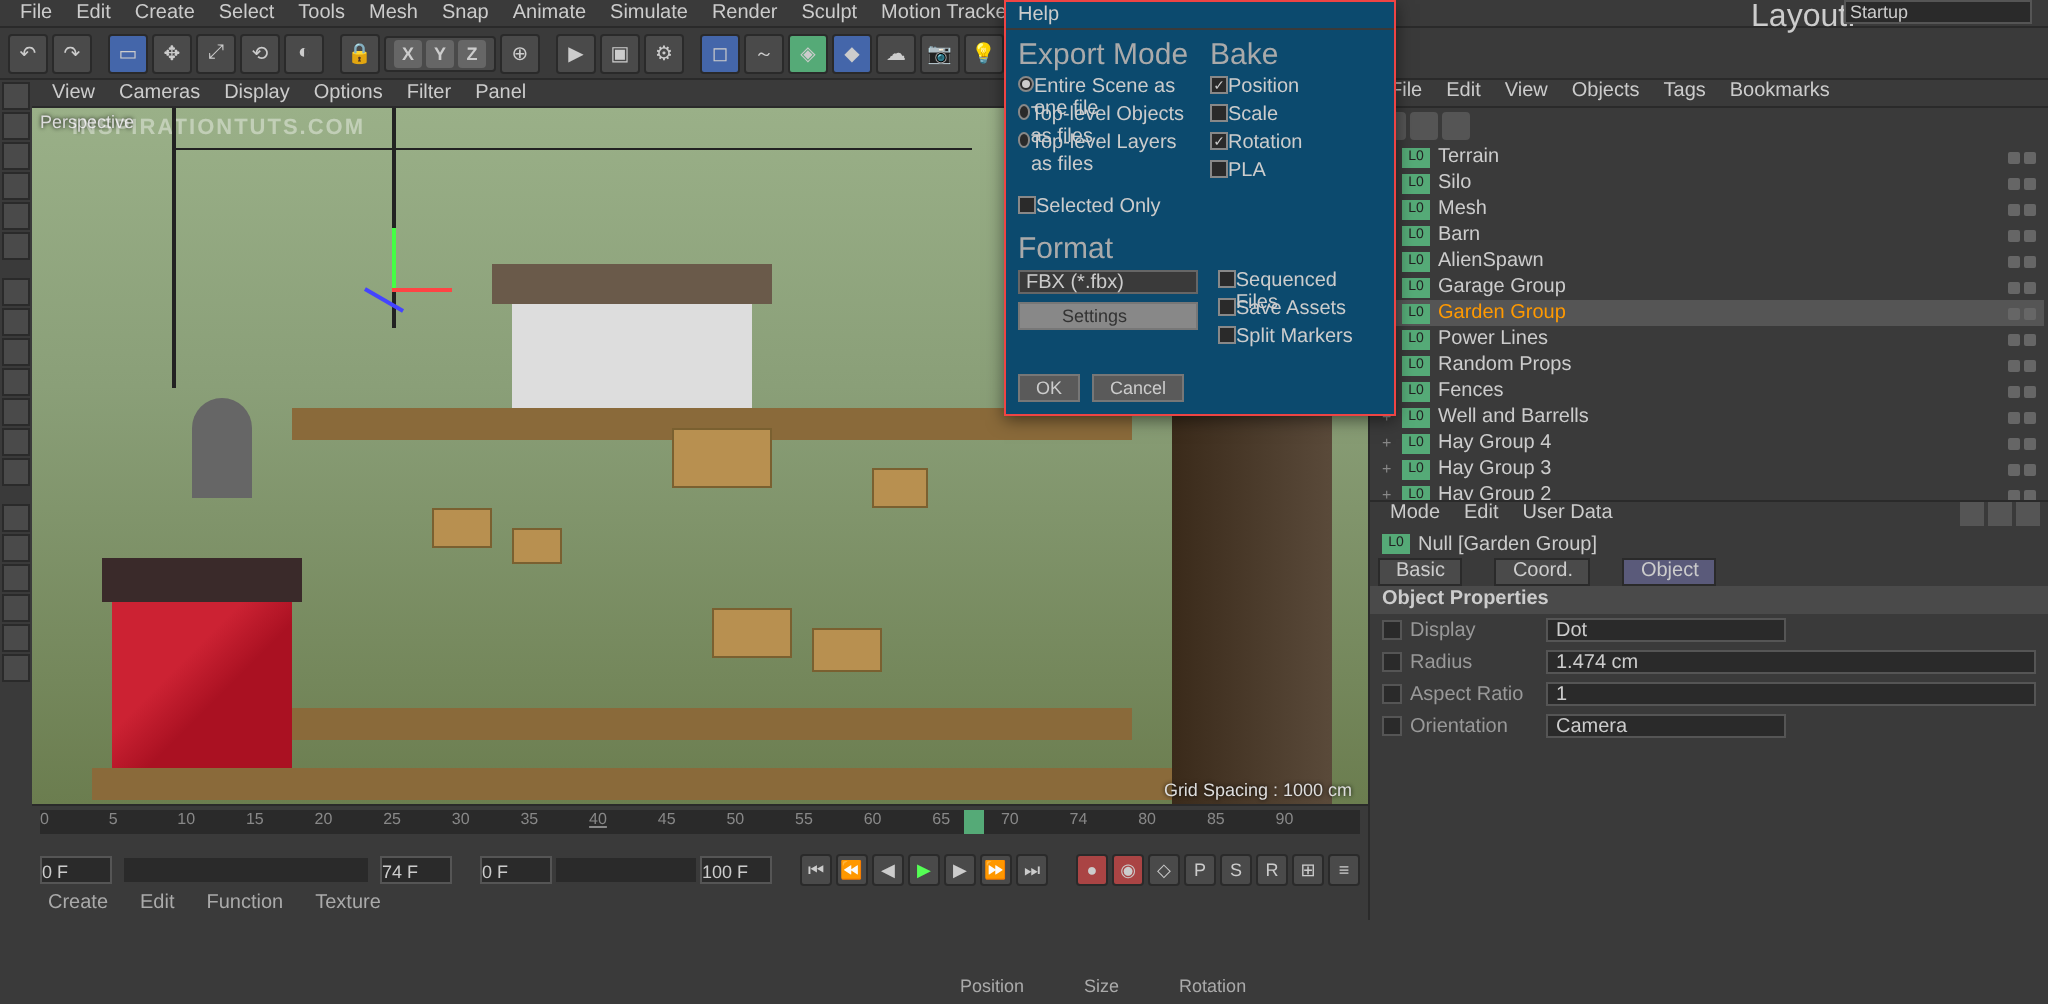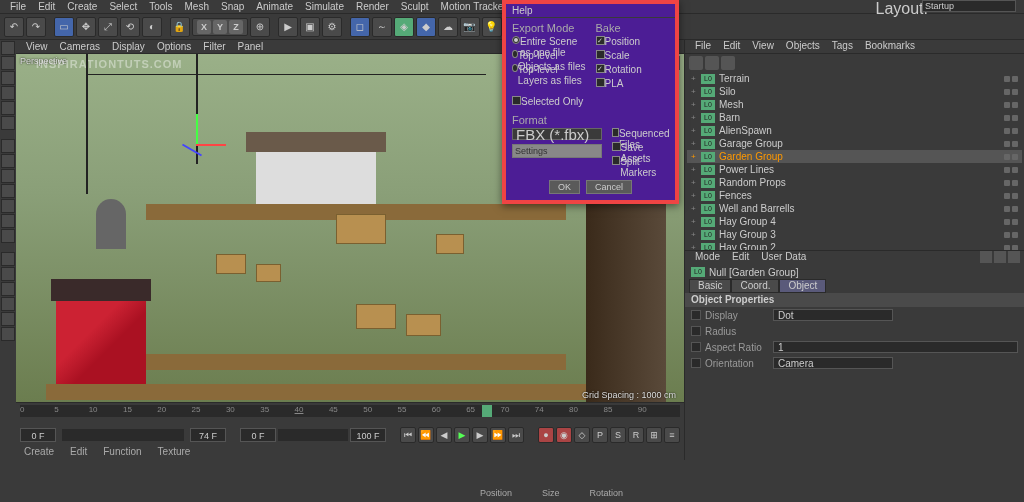--- a/index.html
+++ b/index.html
@@ -35,21 +35,21 @@
 .gz-y{position:absolute;width:2px;height:30px;background:#4f4;top:-10px;left:20px}
 .gz-z{position:absolute;width:22px;height:2px;background:#44f;top:25px;left:5px;transform:rotate(30deg)}
 .vp-info{position:absolute;bottom:2px;right:8px;font-size:9px;color:#ddd;text-shadow:0 0 2px #000}
 .vp-icons{position:absolute;top:2px;right:4px;display:flex;gap:1px}
 .vp-icons div{width:14px;height:14px;background:rgba(60,60,60,0.7);border:1px solid #555;cursor:pointer}
 .timeline{height:22px;background:#3a3a3a;border-top:1px solid #2a2a2a;position:relative}
 .tl-ruler{height:12px;background:#2a2a2a;position:relative;margin:2px 4px}
 .tl-tick{position:absolute;top:0;font-size:8px;color:#888}
 .tl-marker{position:absolute;top:0;width:10px;height:12px;background:#5a7}
 .tl-ctrl{height:22px;background:#3a3a3a;display:flex;align-items:center;padding:0 4px;gap:2px}
-.tl-field{width:36px;height:14px;background:#2a2a2a;border:1px solid #555;font-size:9px;text-align:center;line-height:14px}
+.tl-field{width:36px;height:14px;background:#2a2a2a;border:1px solid #555;font-size:9px;line-height:14px}
 .tl-btn{width:16px;height:16px;background:#4a4a4a;border:1px solid #2a2a2a;border-radius:2px;cursor:pointer;display:flex;align-items:center;justify-content:center;font-size:9px}
 .bot-tabs{height:14px;background:#3a3a3a;display:flex;padding:0 4px;gap:8px}
 .bot-tabs span{padding:0 4px;cursor:pointer;color:#aaa}
 .right-panel{width:340px;background:#3a3a3a;display:flex;flex-direction:column;border-left:1px solid #2a2a2a}
 .om-menu{height:14px;display:flex;padding:0 4px;border-bottom:1px solid #2a2a2a}
 .om-menu span{padding:0 6px;cursor:pointer}
 .om-icons{height:16px;padding:2px 4px;display:flex;gap:2px}
 .om-icons div{width:14px;height:14px;background:#555;border-radius:2px}
 .om-list{flex:1;overflow:auto;padding:2px}
 .om-item{height:13px;display:flex;align-items:center;padding-left:4px;cursor:pointer}
@@ -59,43 +59,43 @@
 .om-ico{width:14px;height:10px;background:#5a7;margin-right:4px;font-size:7px;text-align:center;line-height:10px;color:#222}
 .om-dots{margin-left:auto;display:flex;gap:2px;padding-right:4px}
 .om-dots div{width:6px;height:6px;background:#666;border-radius:1px}
 .attr-panel{height:210px;border-top:1px solid #2a2a2a;display:flex;flex-direction:column}
 .attr-menu{height:14px;display:flex;padding:0 4px}
 .attr-menu span{padding:0 6px;cursor:pointer}
 .attr-icons{position:absolute;right:4px;display:flex;gap:2px}
 .attr-icons div{width:12px;height:12px;background:#555;cursor:pointer}
 .attr-title{height:14px;padding:0 6px;display:flex;align-items:center}
 .attr-title .ico{width:14px;height:10px;background:#5a7;margin-right:4px;font-size:7px;text-align:center;line-height:10px;color:#222}
-.attr-tabs{height:14px;display:flex;padding:0 4px;gap:0}
+.attr-tabs{height:14px;display:flex;padding:0 4px;gap:16px}
 .attr-tab{padding:0 8px;background:#4a4a4a;border:1px solid #2a2a2a;cursor:pointer;line-height:12px}
 .attr-tab.on{background:#5a5a7a}
 .attr-hdr{height:14px;background:#4a4a4a;padding:0 6px;line-height:14px;font-weight:bold}
 .attr-row{height:16px;display:flex;align-items:center;padding:0 6px;gap:4px}
 .attr-lbl{width:64px;color:#999}
 .attr-val{flex:1;height:12px;background:#2a2a2a;border:1px solid #555;padding:0 4px;line-height:12px}
 .attr-dd{width:120px;height:12px;background:#2a2a2a;border:1px solid #555;padding:0 4px;line-height:12px}
 .attr-chk{width:10px;height:10px;background:#2a2a2a;border:1px solid #555}
-.dialog{position:absolute;top:0;left:502px;width:177px;background:#4c1d95;border:4px solid #ef4444;box-shadow:0 2px 8px rgba(0,0,0,0.5);z-index:100}
+.dialog{position:absolute;top:0;left:502px;width:196px;background:#0c4a6e;border:1px solid #ef4444;box-shadow:0 2px 8px rgba(0,0,0,0.5);z-index:100}
 .dlg-menu{height:14px;padding:0 6px;display:flex;align-items:center;border-bottom:1px solid #3a3a3a}
 .dlg-body{padding:4px 6px}
-.dlg-lbl{font-size:11px;color:#aaa;margin-bottom:2px}
+.dlg-lbl{font-size:15px;color:#aaa;margin-bottom:2px}
 .dlg-row{display:flex;gap:0;height:14px}
 .dlg-radio{width:8px;height:8px;border:1px solid #888;border-radius:50%;background:#2a2a2a}
 .dlg-radio.on::after{content:'';display:block;width:4px;height:4px;background:#ccc;border-radius:50%;margin:1px}
 .dlg-chk{width:9px;height:9px;border:1px solid #888;background:#2a2a2a;display:flex;align-items:center;justify-content:center;font-size:7px}
-.dlg-dd{width:90px;height:12px;background:#3a3a3a;border:1px solid #666;padding:0 3px;line-height:12px;font-size:15px}
+.dlg-dd{width:90px;height:12px;background:#3a3a3a;border:1px solid #666;padding:0 3px;line-height:12px;font-size:10px}
 .dlg-btn{padding:1px 8px;background:#5a5a5a;border:1px solid #777;cursor:pointer;font-size:9px}
-.dlg-btn.sm{padding:1px 2px;background:#888;color:#333}
+.dlg-btn.sm{padding:1px 21px;background:#888;color:#333}
 .dlg-cols{display:flex;gap:10px}
 .dlg-col{flex:1}
-.dlg-foot{display:flex;justify-content:center;gap:6px;padding:6px}
+.dlg-foot{display:flex;justify-content:flex-start;gap:6px;padding:6px}
 .coord-bar{position:absolute;bottom:0;left:480px;height:14px;display:flex;gap:30px}
 .coord-bar span{color:#aaa;font-size:9px}
 </style>
 </head>
 <body>
 
 <div class="menubar">
 <span>File</span>
 <span>Edit</span>
 <span>Create</span>
@@ -440,20 +440,21 @@
 <div class="attr-hdr">Object Properties</div>
 <div id="attr-rows">
           <div class="attr-row">
             <div class="attr-chk"></div>
             <div class="attr-lbl">Display</div>
             <div class="attr-dd">Dot</div>
           </div>
           <div class="attr-row">
             <div class="attr-chk"></div>
             <div class="attr-lbl">Radius</div>
+            <div class="attr-val">1.474 cm</div>
           </div>
           <div class="attr-row">
             <div class="attr-chk"></div>
             <div class="attr-lbl">Aspect Ratio</div>
             <div class="attr-val">1</div>
           </div>
           <div class="attr-row">
             <div class="attr-chk"></div>
             <div class="attr-lbl">Orientation</div>
             <div class="attr-dd">Camera</div>

